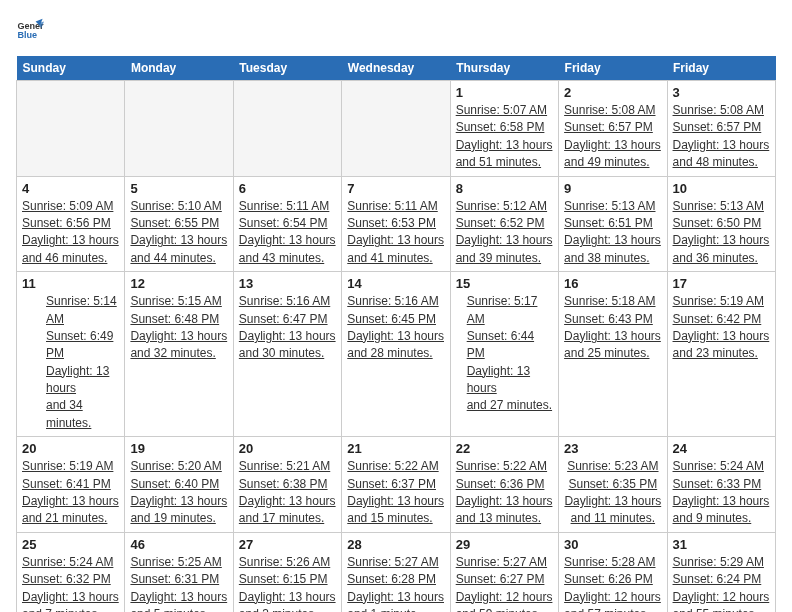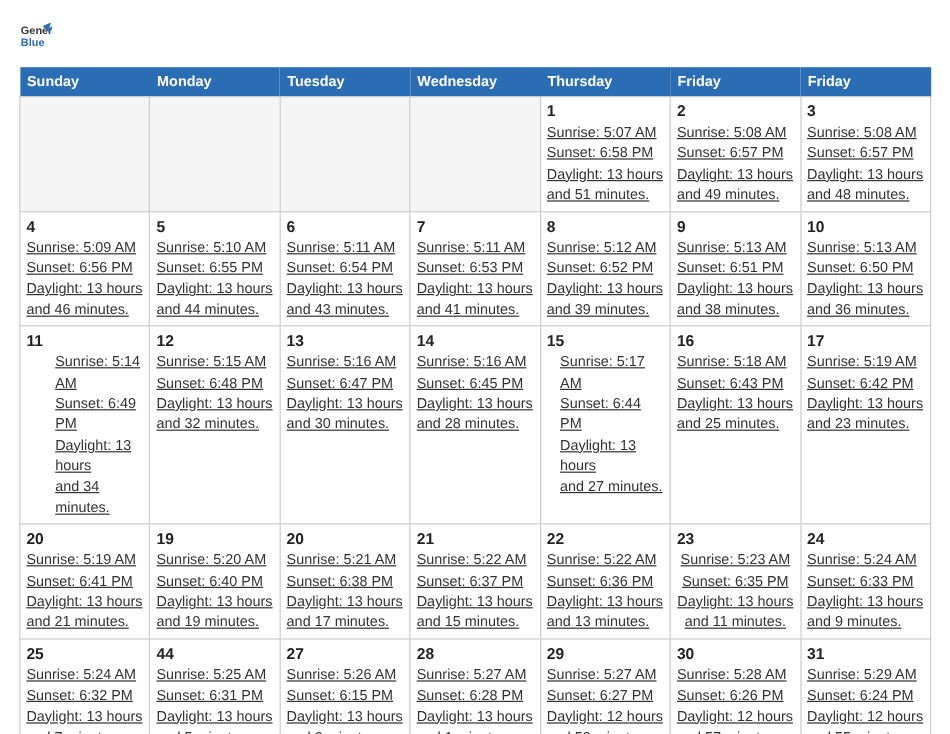--- a/index.html
+++ b/index.html
@@ -293,21 +293,21 @@
       </tr>
       <tr>
         <td>
           <span class="day-num">25</span>
           <div class="day-info" style="white-space: pre-line;">Sunrise: 5:24 AM
 Sunset: 6:32 PM
 Daylight: 13 hours
 and 7 minutes.</div>
         </td>
         <td>
-          <span class="day-num">44</span>
+          <span class="day-num">46</span>
           <div class="day-info" style="white-space: pre-line;">Sunrise: 5:25 AM
 Sunset: 6:31 PM
 Daylight: 13 hours
 and 5 minutes.</div>
         </td>
         <td>
           <span class="day-num">27</span>
           <div class="day-info" style="white-space: pre-line;">Sunrise: 5:26 AM
 Sunset: 6:15 PM
 Daylight: 13 hours

